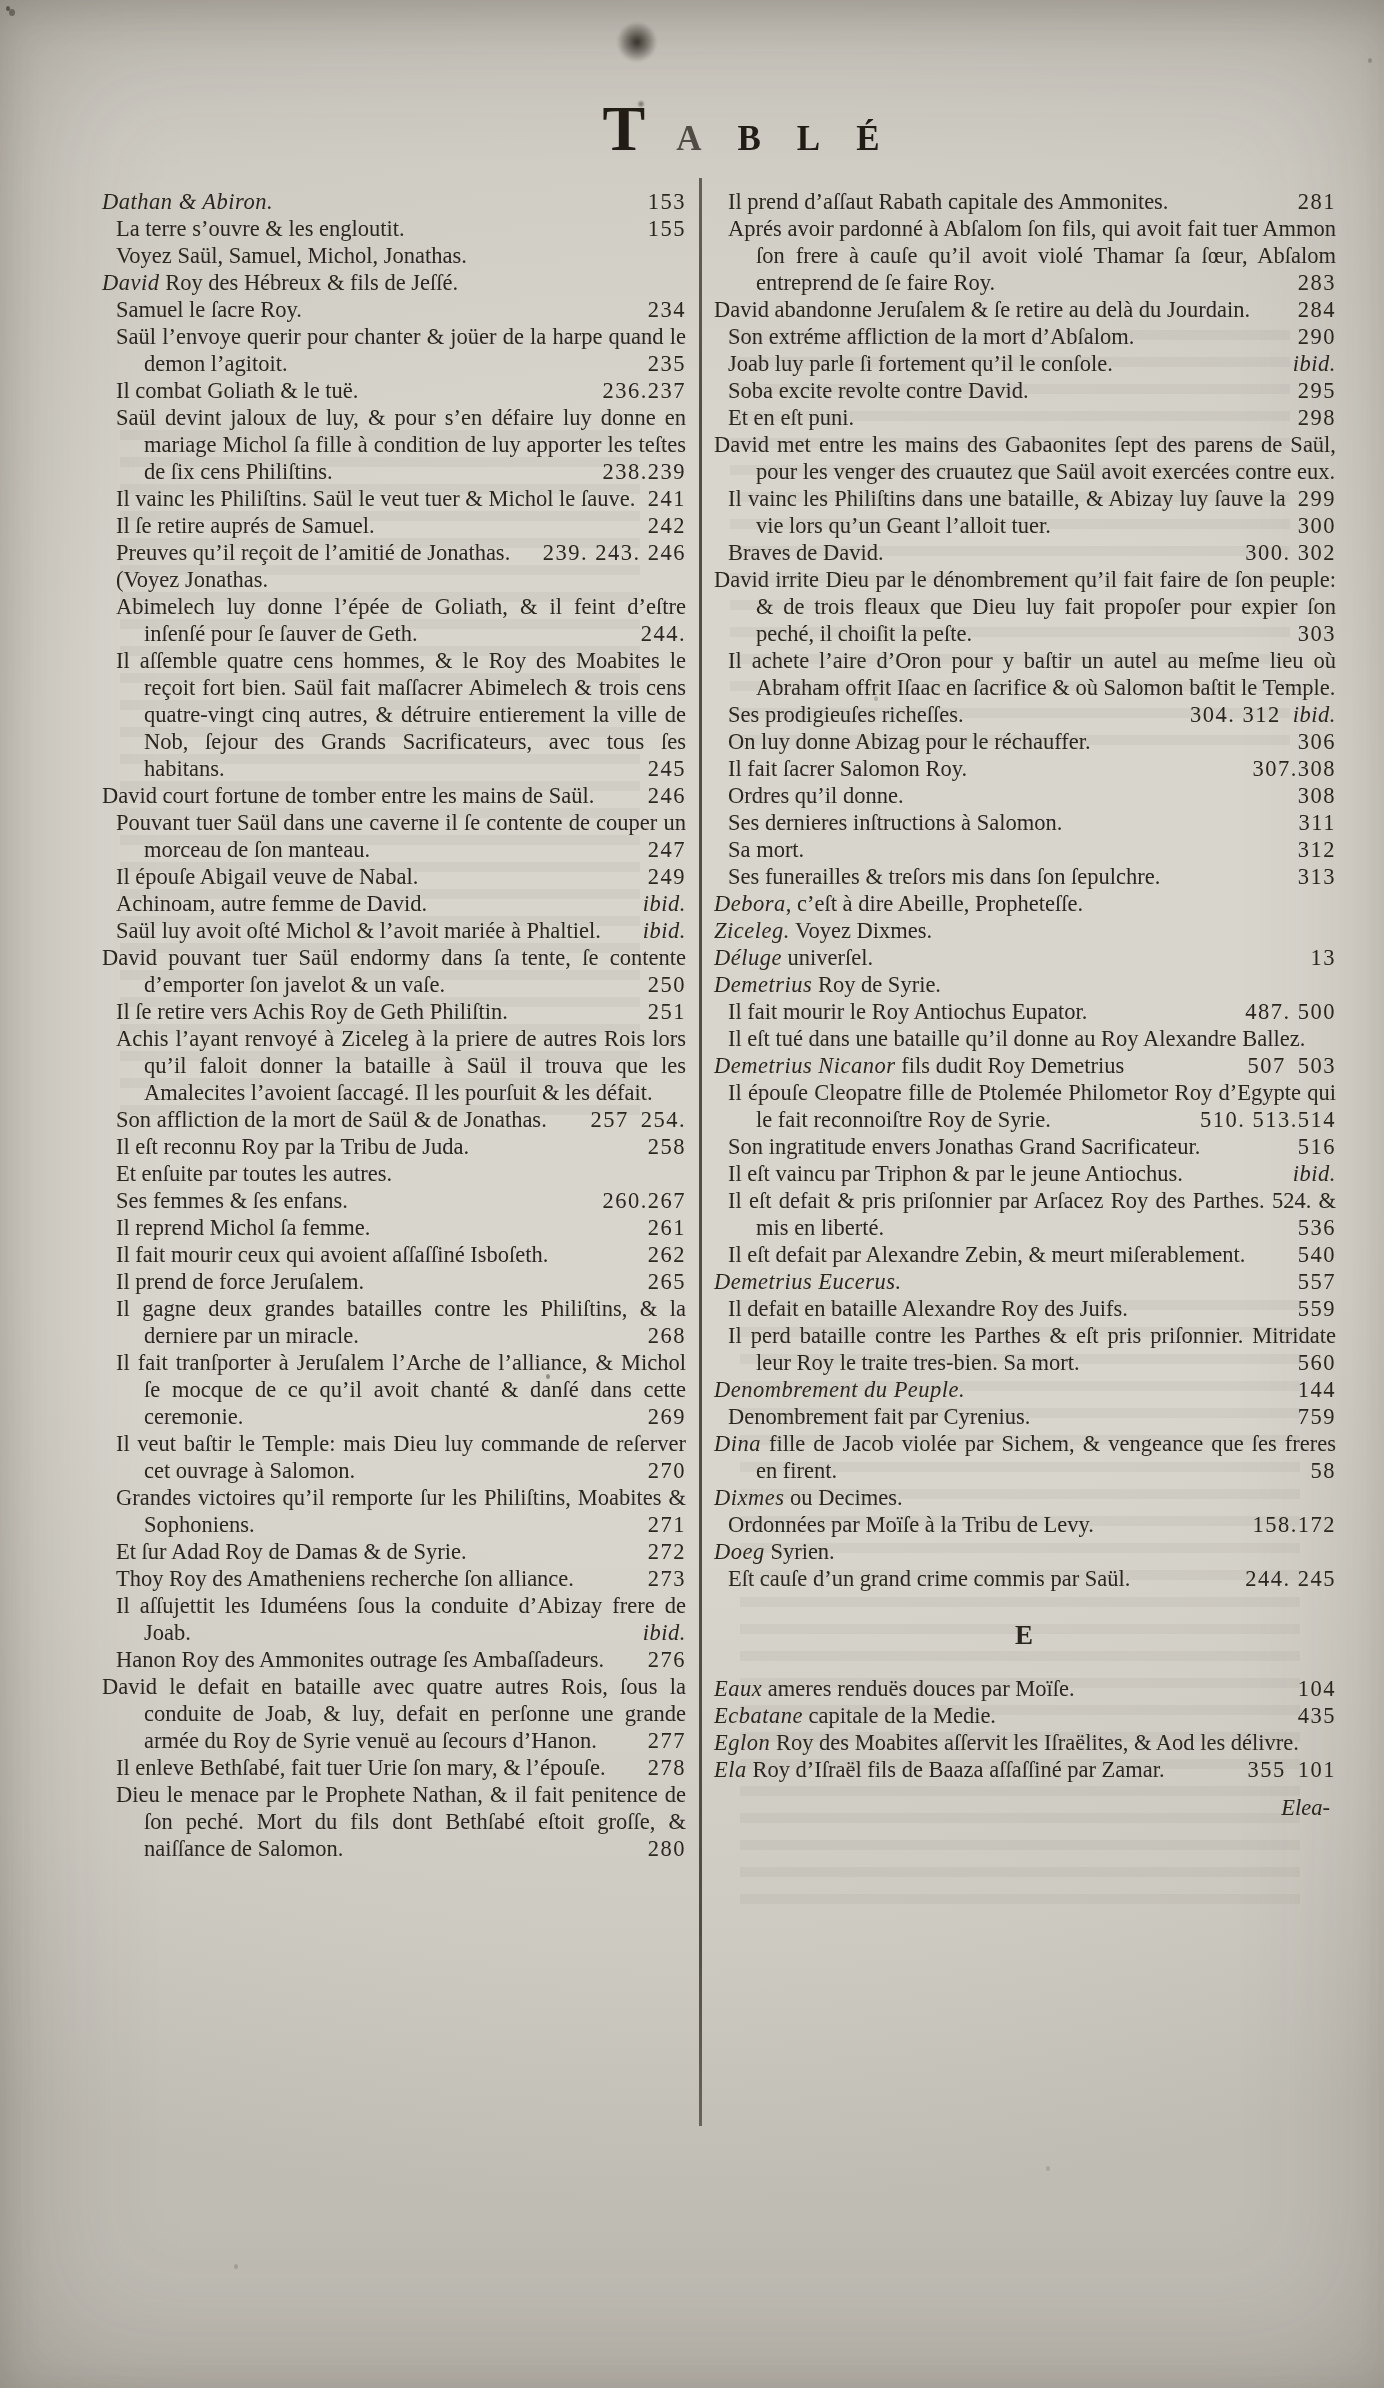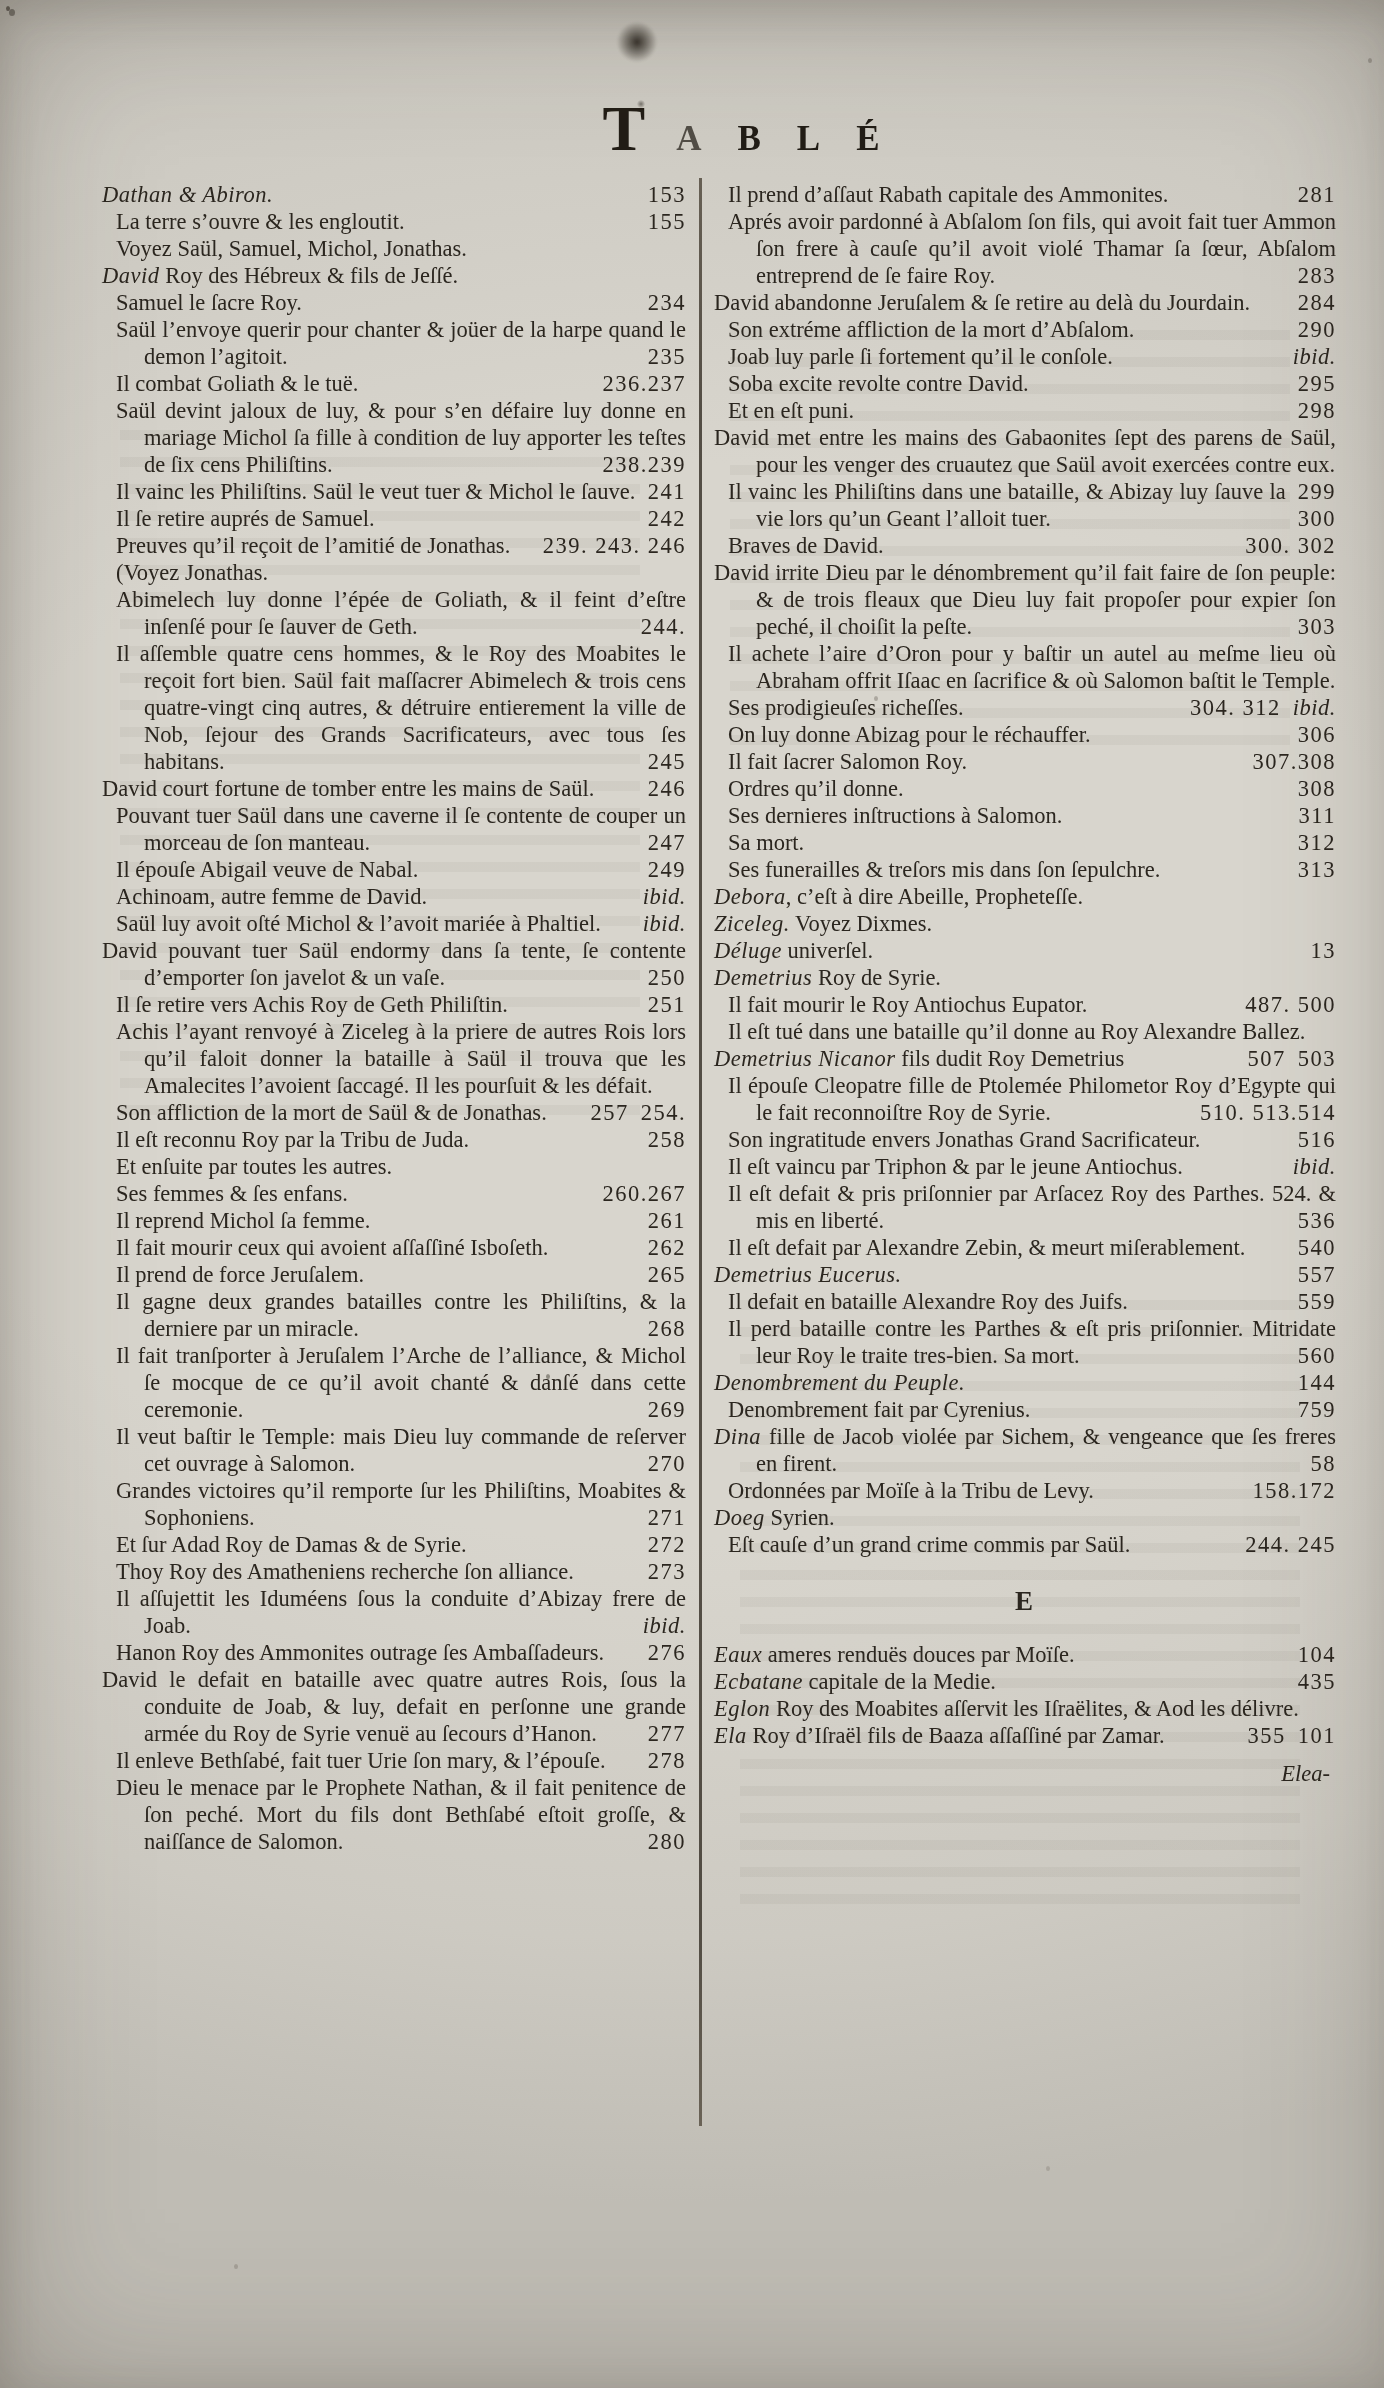--- a/index.html
+++ b/index.html
@@ -29,21 +29,21 @@
     white-space:nowrap;color:#221d16;
   }
   .title .lt{
     display:inline-block;font-size:35px;font-weight:bold;
     margin:0 17px;vertical-align:baseline;letter-spacing:2px;
   }
   .title .lt.big{font-size:64px;margin-right:12px;line-height:0.9;}
   .title .lt.faded{opacity:.72;}
   
   .col{
-    position:absolute;top:181px;
+    position:absolute;top:188px;
     font-size:22.5px;line-height:27px;
     text-align:justify;
   }
   .col-left{left:102px;width:584px;}
   .col-right{left:714px;width:622px;}
   .divider{
     position:absolute;left:699px;top:178px;width:2.5px;height:1948px;
     background:linear-gradient(#544c40,#3c362d 12%,#3c362d 90%,#5a5245);
     opacity:.85;
   }
@@ -176,20 +176,21 @@
       <div class="entry sub"><span>Son ingratitude envers Jonathas Grand Sacrificateur.</span><span class="pg">516</span></div>
       <div class="entry sub"><span>Il eſt vaincu par Triphon &amp; par le jeune Antiochus.</span><span class="pg ibid">ibid.</span></div>
       <div class="entry sub"><span>Il eſt defait &amp; pris priſonnier par Arſacez Roy des Parthes. 524. &amp; mis en liberté.</span><span class="pg">536</span></div>
       <div class="entry sub"><span>Il eſt defait par Alexandre Zebin, &amp; meurt miſerablement.</span><span class="pg">540</span></div>
       <div class="entry head"><span class="lead-italic">Demetrius Eucerus.</span><span class="pg">557</span></div>
       <div class="entry sub"><span>Il defait en bataille Alexandre Roy des Juifs.</span><span class="pg">559</span></div>
       <div class="entry sub"><span>Il perd bataille contre les Parthes &amp; eſt pris priſonnier. Mitridate leur Roy le traite tres-bien. Sa mort.</span><span class="pg">560</span></div>
       <div class="entry head"><span class="lead-italic">Denombrement du Peuple.</span><span class="pg">144</span></div>
       <div class="entry sub"><span>Denombrement fait par Cyrenius.</span><span class="pg">759</span></div>
       <div class="entry head"><span class="lead-italic">Dina</span><span> fille de Jacob violée par Sichem, &amp; vengeance que ſes freres en firent.</span><span class="pg">58</span></div>
+      <div class="entry head"><span class="lead-italic">Dixmes</span><span> ou Decimes.</span></div>
       <div class="entry sub"><span>Ordonnées par Moïſe à la Tribu de Levy.</span><span class="pg">158.172</span></div>
       <div class="entry head"><span class="lead-italic">Doeg</span><span> Syrien.</span></div>
       <div class="entry sub"><span>Eſt cauſe d’un grand crime commis par Saül.</span><span class="pg">244. 245</span></div>
       <div class="section-heading">E</div>
       <div class="entry head"><span class="lead-italic">Eaux</span><span> ameres renduës douces par Moïſe.</span><span class="pg">104</span></div>
       <div class="entry head"><span class="lead-italic">Ecbatane</span><span> capitale de la Medie.</span><span class="pg">435</span></div>
       <div class="entry head"><span class="lead-italic">Eglon</span><span> Roy des Moabites aſſervit les Iſraëlites, &amp; Aod les délivre.</span><span class="pg">101</span></div>
       <div class="entry head"><span class="lead-italic">Ela</span><span> Roy d’Iſraël fils de Baaza aſſaſſiné par Zamar.</span><span class="pg">355</span></div>
       <div class="catchword">Elea-</div>
     </div>

